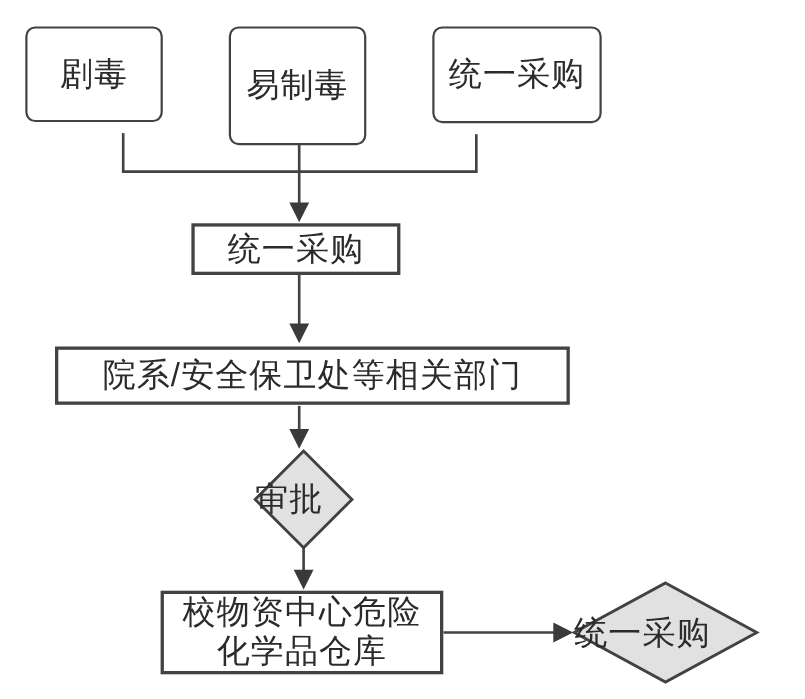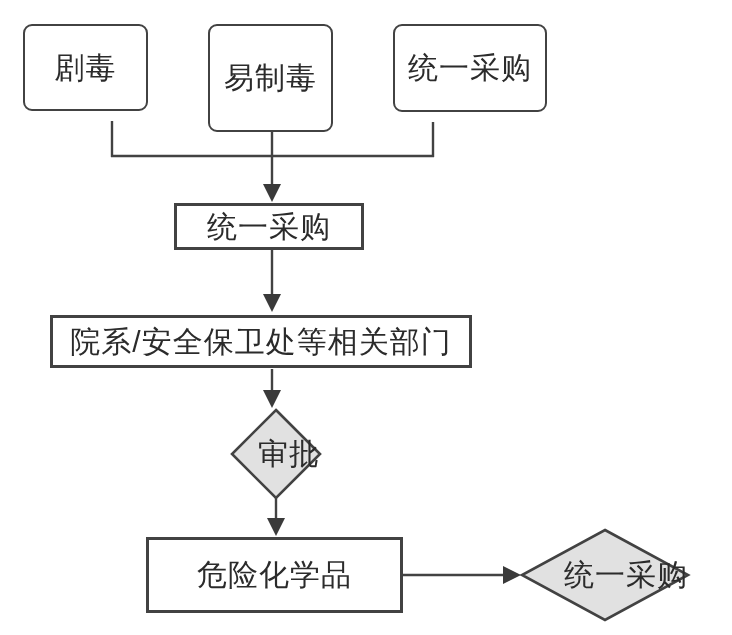--- a/index.html
+++ b/index.html
@@ -41,21 +41,21 @@
     border-radius: 9px;
   }
   .node.multiline {
     flex-direction: column;
     line-height: 36px;
   }
   .diamond-label {
     position: absolute;
     display: flex;
     align-items: center;
-    justify-content: flex-end;
+    justify-content: flex-start;
     font-size: 30px;
     letter-spacing: 1px;
     text-align: center;
     white-space: nowrap;
   }
 </style>
 </head>
 <body>
 
 <div class="canvas">
@@ -100,26 +100,27 @@
   </div>
 
   <div class="node rounded" style="left:393px; top:24px; width:154px; height:88px;">
     <span>统一采购</span>
   </div>
 
   <div class="node" style="left:174px; top:203px; width:190px; height:47px;">
     <span>统一采购</span>
   </div>
 
-  <div class="node" style="left:50px; top:315px; width:422px; height:53px;align-items:center;">
+  <div class="node" style="left:50px; top:315px; width:468px; height:53px;align-items:center;">
     <span>院系/安全保卫处等相关部门</span>
   </div>
 
   <div class="node multiline" style="left:146px; top:537px; width:257px; height:76px;">
-    <span>危险化学品</span>
+    <span>校物资中心危险</span>
+    <span>化学品仓库</span>
   </div>
 
   <div class="diamond-label" style="left:232px; top:410px; width:88px; height:88px;">
     <span>审批</span>
   </div>
 
   <div class="diamond-label" style="left:522px; top:530px; width:166px; height:90px;">
     <span>统一采购</span>
   </div>
 

